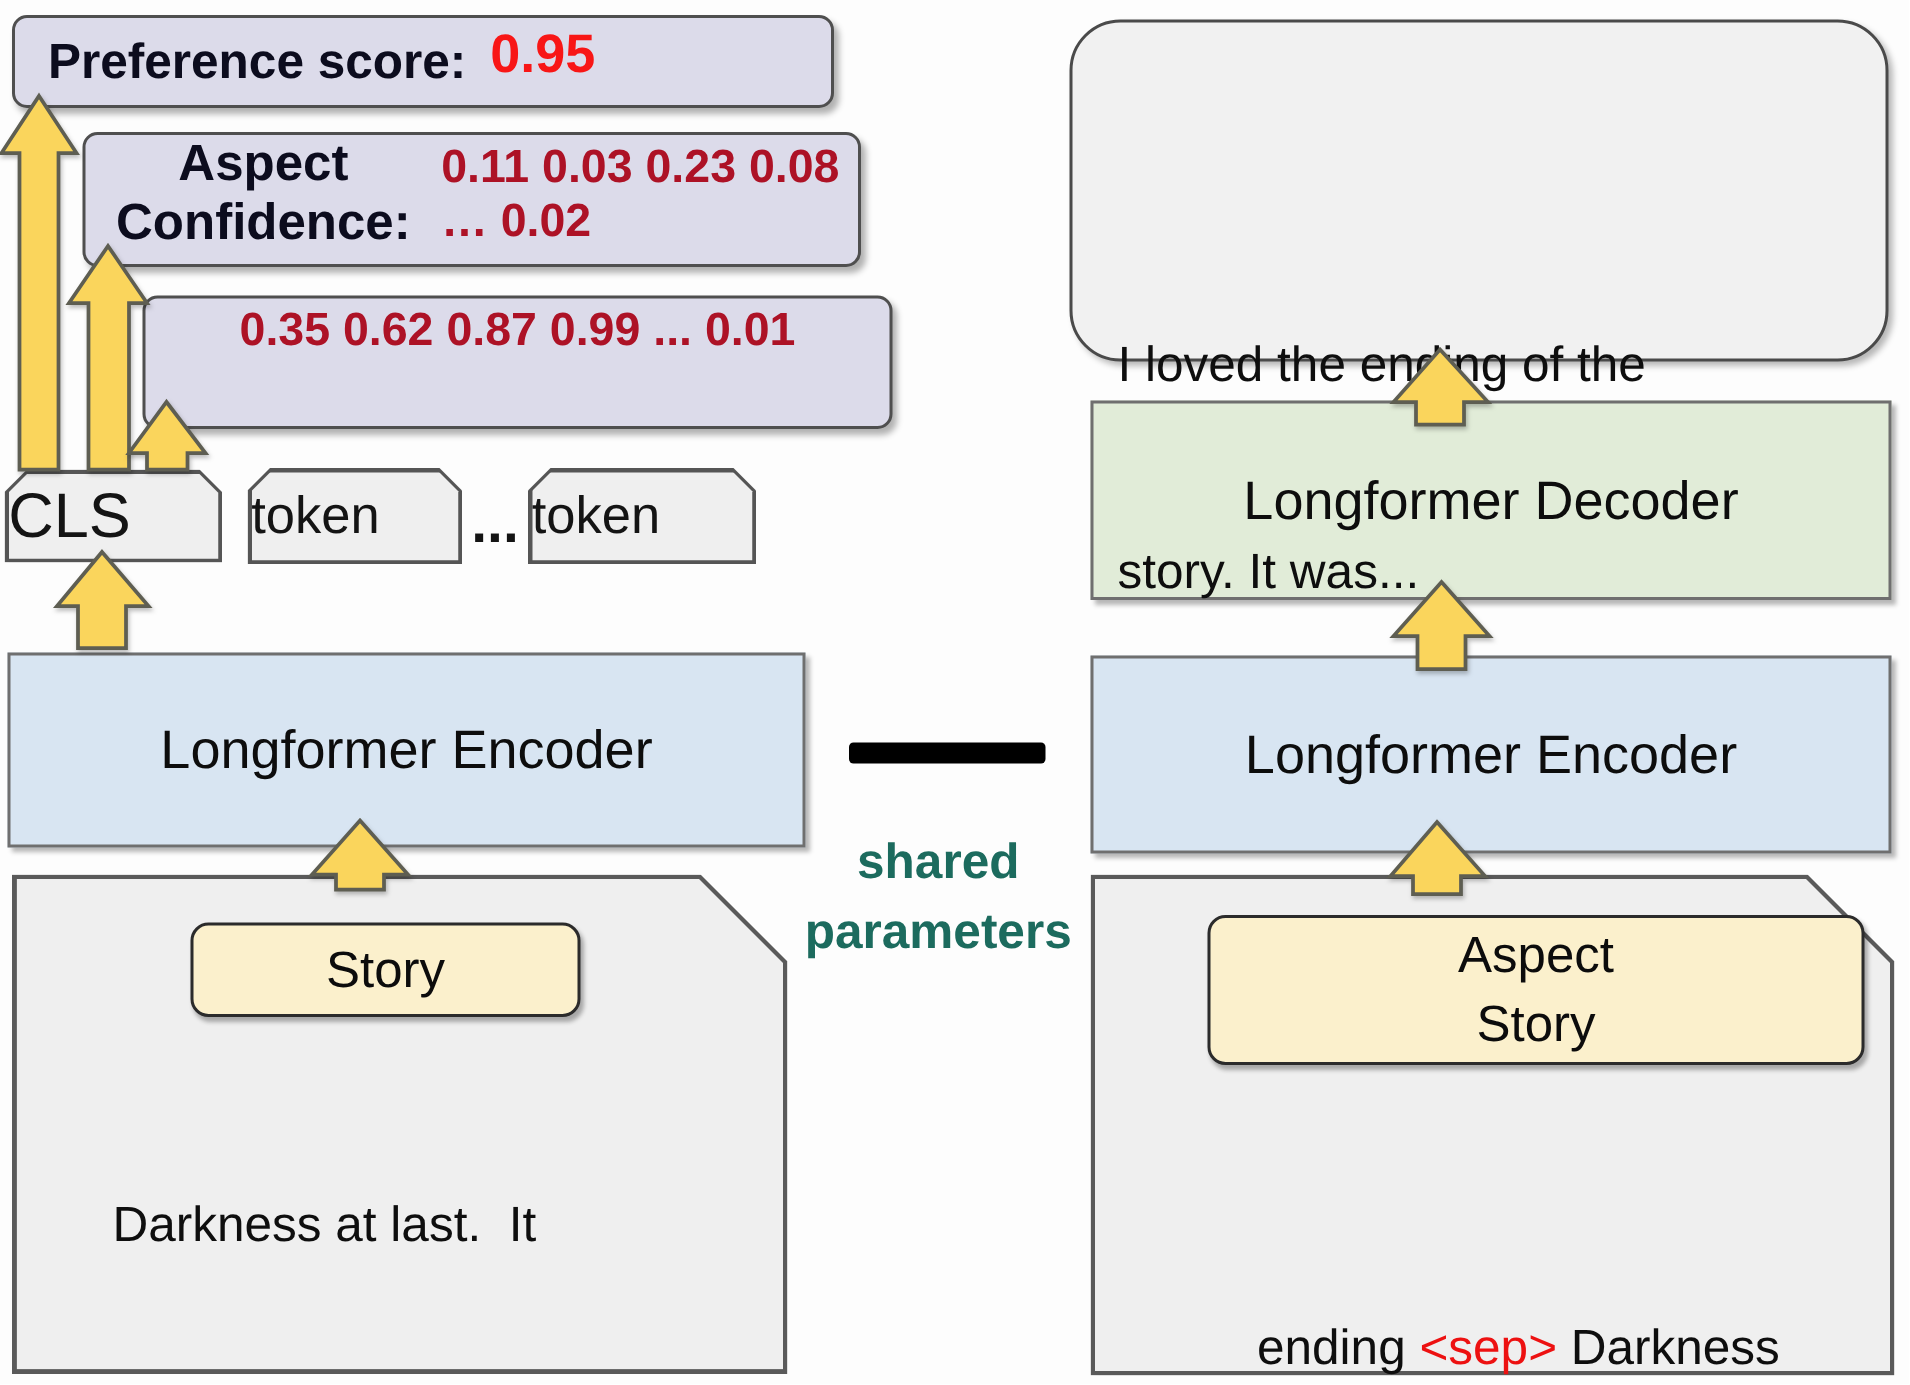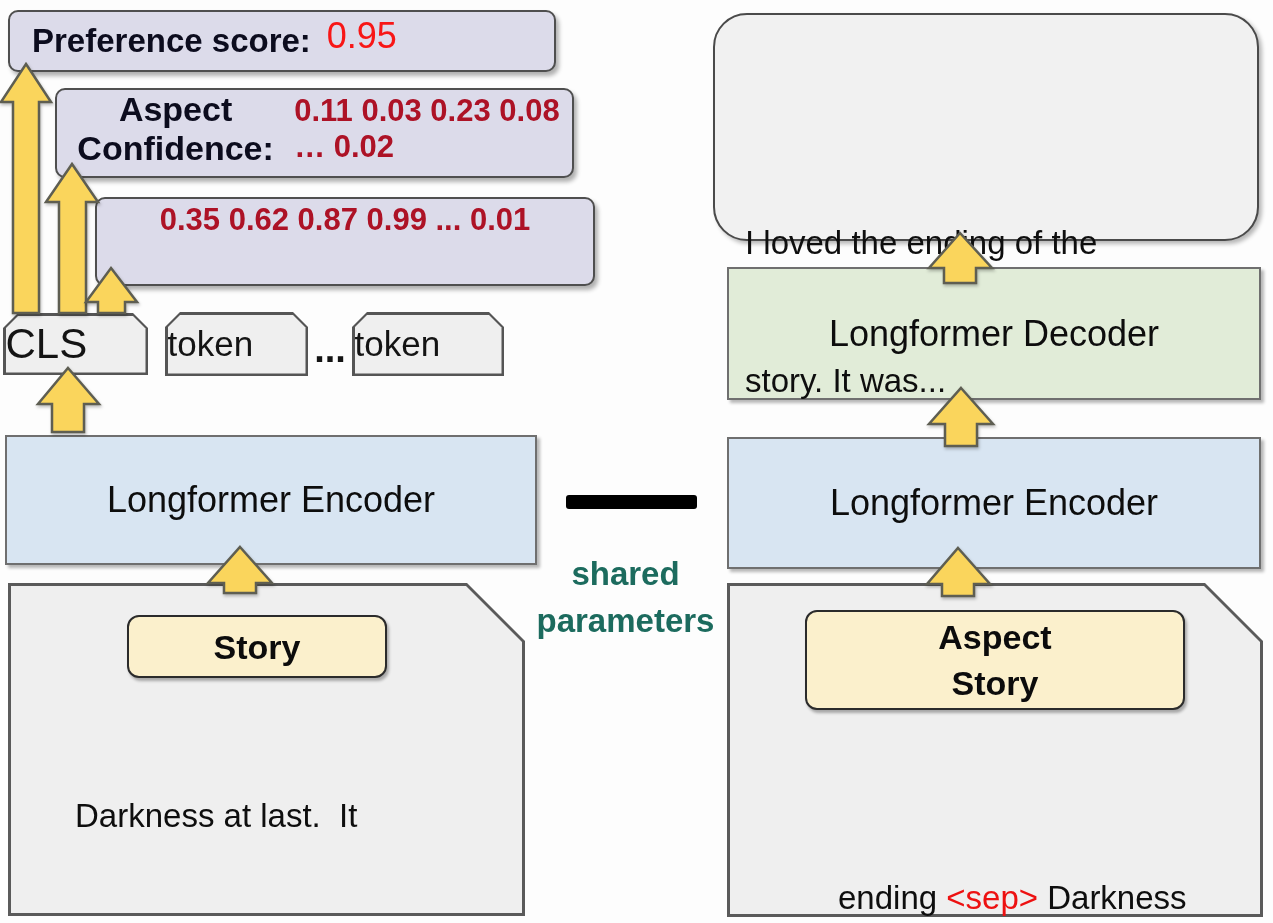--- a/index.html
+++ b/index.html
@@ -15,21 +15,21 @@
   
   .outbox {
     background:var(--lavender_fill); border:2px solid #4f4f4f; border-radius:10px;
     box-shadow:3px 4px 4px rgba(0,0,0,0.30);
     z-index:2;
   }
   .outbox .hline { font-weight:bold; font-size:34px; color:var(--heading_dark); text-align:center; }
   .outbox .vline { font-weight:bold; font-size:31px; color:var(--value_red_dark); text-align:left; margin-top:3px; }
   .prefrow { display:flex; align-items:center; height:100%; padding-left:22px; }
   .preflabel { font-weight:bold; font-size:33px; color:var(--heading_dark); }
-  .prefvalue { font-weight:normal; font-size:36px; color:var(--value_red_bright); margin-left:16px; transform:translateY(-5px); }
+  .prefvalue { font-weight:bold; font-size:36px; color:var(--value_red_bright); margin-left:16px; transform:translateY(-5px); }
   .colcenter { display:flex; justify-content:center; height:100%; }
 
   
   .chip-outer {
     background:#555555;
     clip-path:polygon(15px 0, calc(100% - 15px) 0, 100% 15px, 100% 100%, 0 100%, 0 15px);
     filter:drop-shadow(2px 3px 2px rgba(0,0,0,0.30));
     z-index:2;
   }
   .chip-inner {
@@ -63,21 +63,21 @@
     position:absolute; left:3px; top:3px; right:3px; bottom:3px;
     background:var(--doc_grey);
     clip-path:polygon(0 0, calc(100% - 56px) 0, 100% 56px, 100% 100%, 0 100%);
   }
 
   
   .pill {
     background:var(--label_cream); border:2.5px solid #2b2b2b; border-radius:12px;
     box-shadow:2px 3px 3px rgba(0,0,0,0.30);
     display:flex; flex-direction:column; align-items:center; justify-content:center;
-    font-weight:bold; font-size:34px; color:#0c0c0c; z-index:3; text-align:center; line-height:46px;
+    font-weight:normal; font-size:34px; color:#0c0c0c; z-index:3; text-align:center; line-height:46px;
   }
 
   
   .comment-container {
     background:#f1f1f1; border:2.5px solid #4a4a4a; border-radius:34px;
     box-shadow:3px 3px 4px rgba(0,0,0,0.28); z-index:1;
   }
   .comment-label {
     background:var(--comment_blue); border:2.5px solid #20243d; border-radius:10px;
     box-shadow:2px 3px 3px rgba(0,0,0,0.30);
@@ -172,21 +172,21 @@
 
   <div class="abs comment-container" style="left:713px; top:13px; width:546px; height:228px;"></div>
   <div class="abs bodytext" style="left:745px; top:128px; width:480px; line-height:46px;">
     <div>I loved the ending of the</div>
     <div>story. It was...</div>
   </div>
 
   <div class="abs doc-outer" style="left:727px; top:583px; width:536px; height:334px;">
     <div class="doc-inner"></div>
   </div>
-  <div class="abs pill" style="left:805px; top:610px; width:380px; height:100px;">
+  <div class="abs pill" style="left:805px; top:610px; width:438px; height:100px;">
     <div>Aspect</div>
     <div>Story</div>
   </div>
   <div class="abs bodytext" style="left:783px; top:733px; width:450px;">
     <div>
       <span>ending </span><span class="sep">&lt;sep&gt;</span><span> Darkness</span>
     </div>
     
     
   </div>

